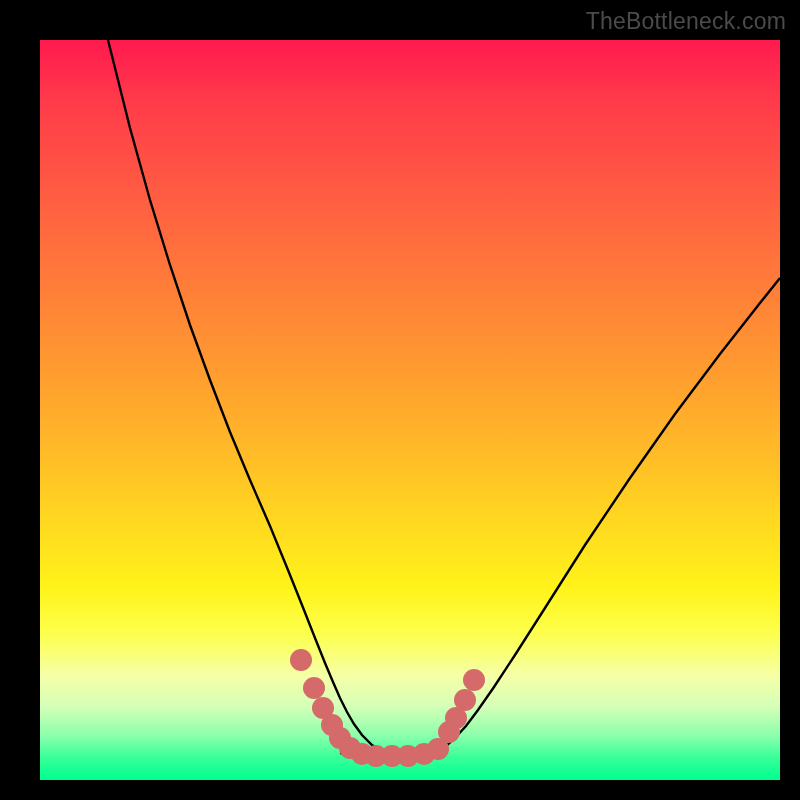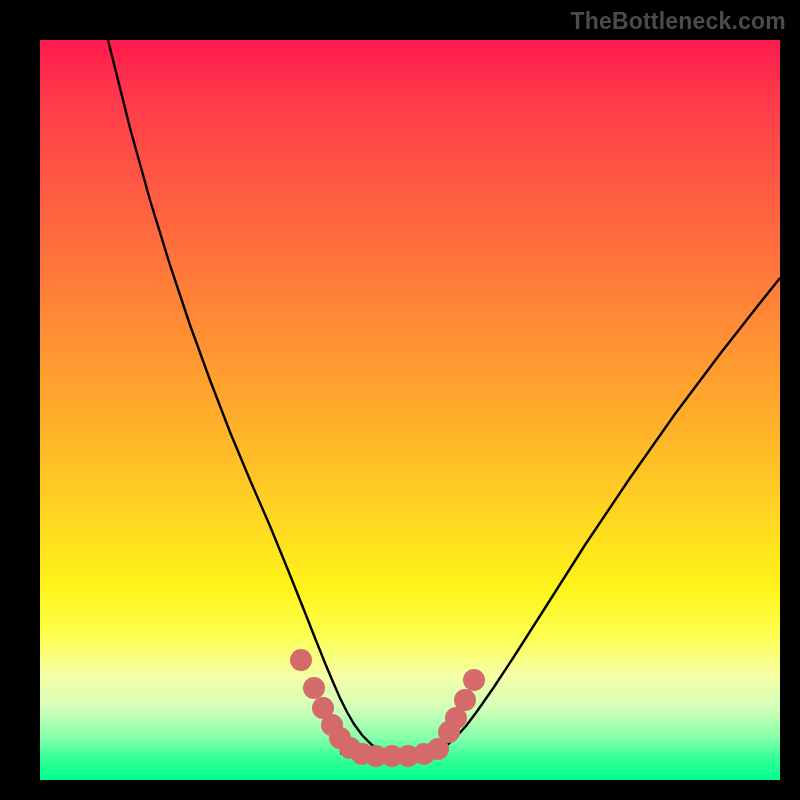--- a/index.html
+++ b/index.html
@@ -44,21 +44,21 @@
       #00ff90 100%
     );
   }
   .watermark {
     position: absolute;
     top: 8px;
     right: 14px;
     color: #4b4b4b;
     font-size: 23px;
     letter-spacing: 0.2px;
-    font-weight: 700;
+    font-weight: 400;
     user-select: none;
   }
   svg.curve {
     position: absolute;
     left: 0;
     top: 0;
     width: 740px;
     height: 740px;
     overflow: visible;
   }

